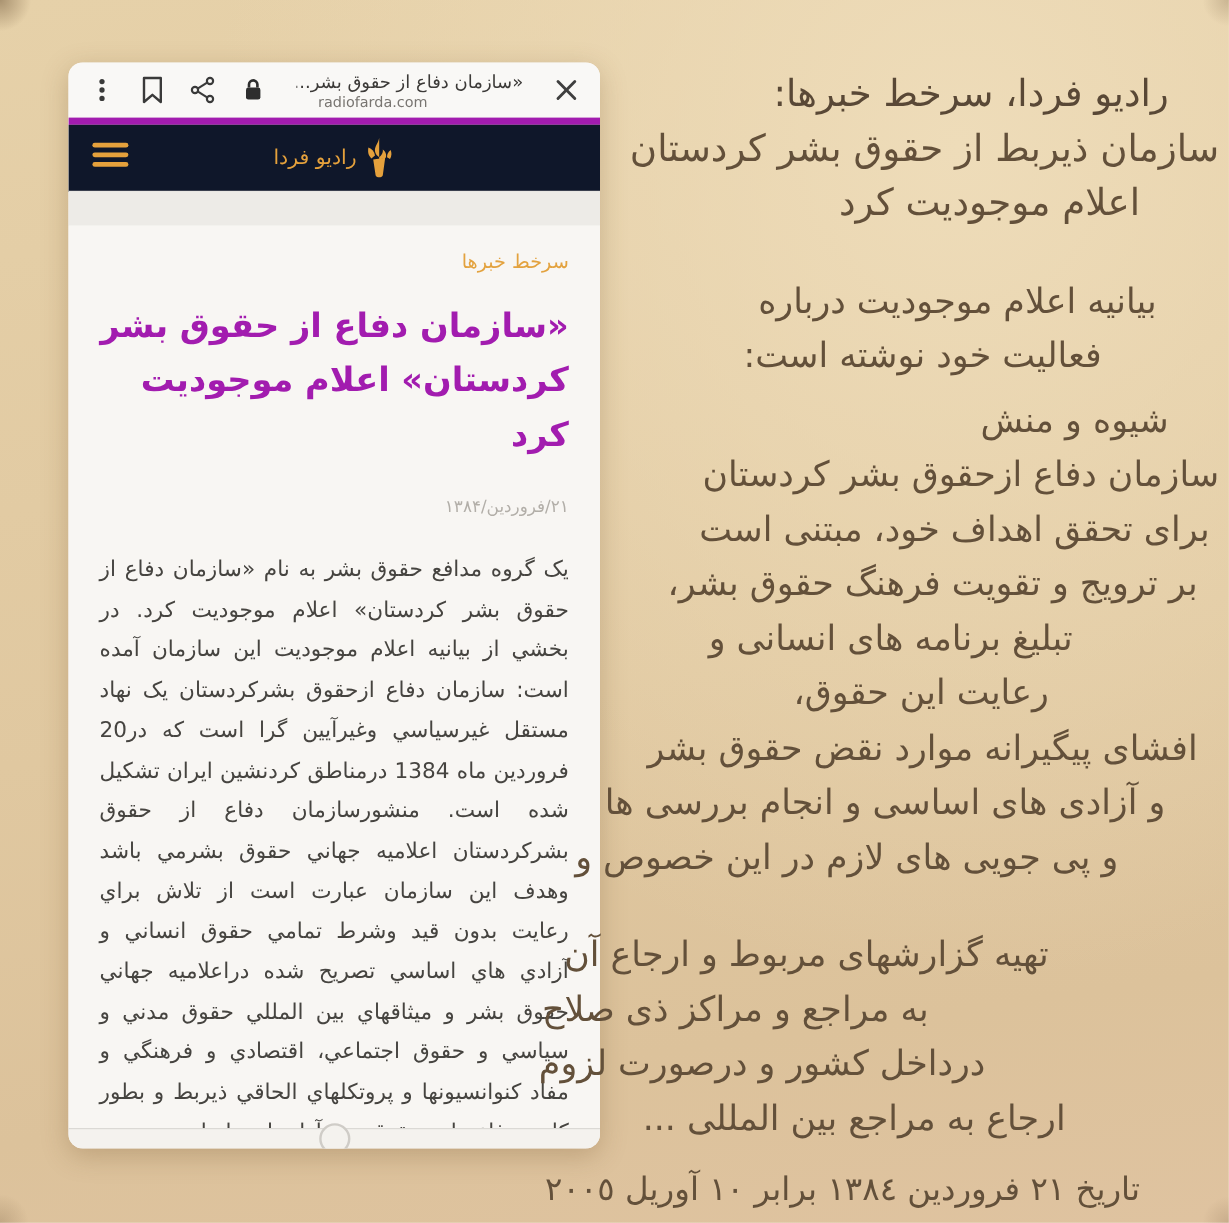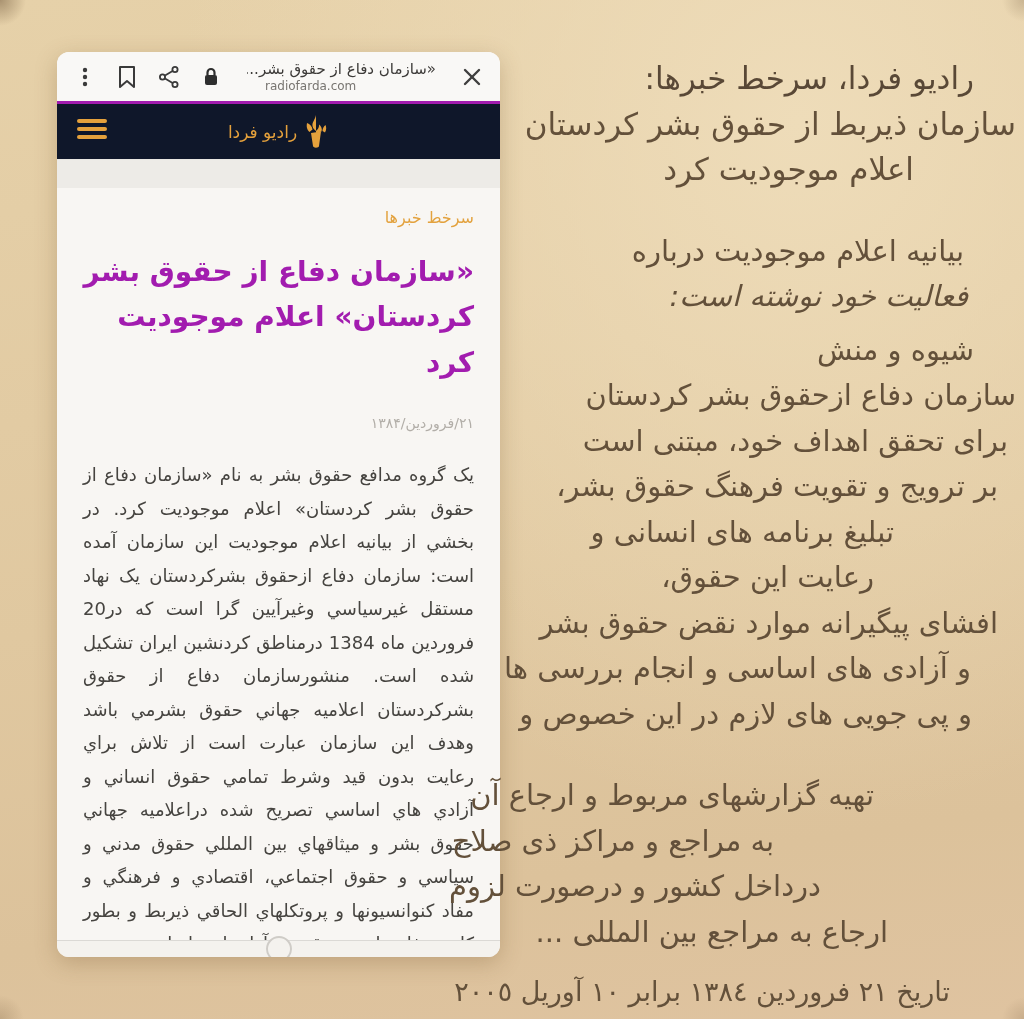--- a/index.html
+++ b/index.html
@@ -18,21 +18,21 @@
   }
 
   
   .phone {
     position:absolute; left:57px; top:52px; width:443px; height:905px;
     background:#f8f6f3; border-radius:12px; overflow:hidden;
     box-shadow:0 6px 22px rgba(110,80,40,.28);
     direction:ltr;
   }
   .browser-bar {
-    height:52px; background:#f9f8f6; border-bottom:3px solid #a21caf;
+    height:52px; background:#f9f8f6; border-bottom:6px solid #a21caf;
     display:flex; align-items:center; padding:0 16px; gap:18px;
   }
   .bicon { width:24px; height:24px; flex:0 0 auto; display:flex; align-items:center; justify-content:center; }
   .title-block { flex:1; min-width:0; padding:0 6px; overflow:hidden; }
   .tab-title { direction:rtl; text-align:right; font-size:15px; color:#3c3a38; white-space:nowrap; overflow:hidden; }
   .tab-url   { direction:ltr; text-align:left; font-size:12px; color:#787571; padding-left:18px; margin-top:1px; }
 
   .site-header {
     height:56px; background:#0f172a; border-bottom:1px solid #e9e7e3;
     position:relative; display:flex; align-items:center; justify-content:center;
@@ -65,32 +65,32 @@
 
   
   .caption {
     position:absolute; left:512px; right:0; top:56px; direction:rtl;
     color:#63503a;
   }
   .cap-line { text-align:right; font-size:29px; line-height:45.5px; white-space:nowrap; font-weight:500; }
   .cap-line:nth-child(-n+3) { font-size:31px; }
   .cap-line:nth-child(1)  { margin-right:50px;  color:#594836; }
   .cap-line:nth-child(2)  { margin-right:8px;  }
-  .cap-line:nth-child(3)  { margin-right:110px; }
+  .cap-line:nth-child(3)  { margin-right:74px; }
   .cap-line:nth-child(4)  { margin-right:60px;  margin-top:36px; }
-  .cap-line:nth-child(5)  { margin-right:56px;font-style:italic; }
+  .cap-line:nth-child(5)  { margin-right:106px; }
   .cap-line:nth-child(6)  { margin-right:50px;  margin-top:8px; }
   .cap-line:nth-child(7)  { margin-right:8px;   }
   .cap-line:nth-child(8)  { margin-right:16px;  }
   .cap-line:nth-child(9)  { margin-right:26px;  }
   .cap-line:nth-child(10) { margin-right:130px; }
   .cap-line:nth-child(11) { margin-right:150px; }
   .cap-line:nth-child(12) { margin-right:26px;  }
   .cap-line:nth-child(13) { margin-right:53px;  }
-  .cap-line:nth-child(14) { margin-right:52px;  }
+  .cap-line:nth-child(14) { margin-right:92px;  }
   .cap-line:nth-child(15) { margin-right:150px;margin-top:36px; }
   .cap-line:nth-child(16) { margin-right:250px; }
   .cap-line:nth-child(17) { margin-right:203px; }
   .cap-line:nth-child(18) { margin-right:136px; }
   .cap-line:nth-child(19) { margin-right:74px;  margin-top:14px; font-size:27px; }
 
   svg { display:block; }
 </style>
 </head>
 <body>

